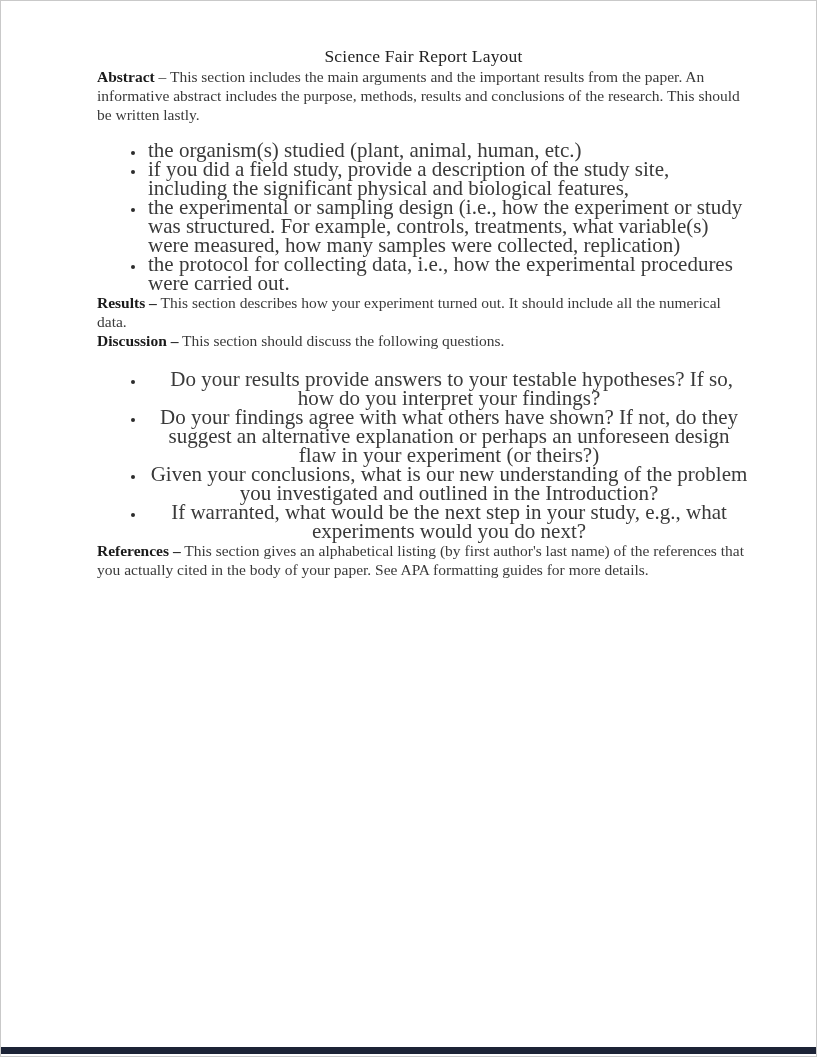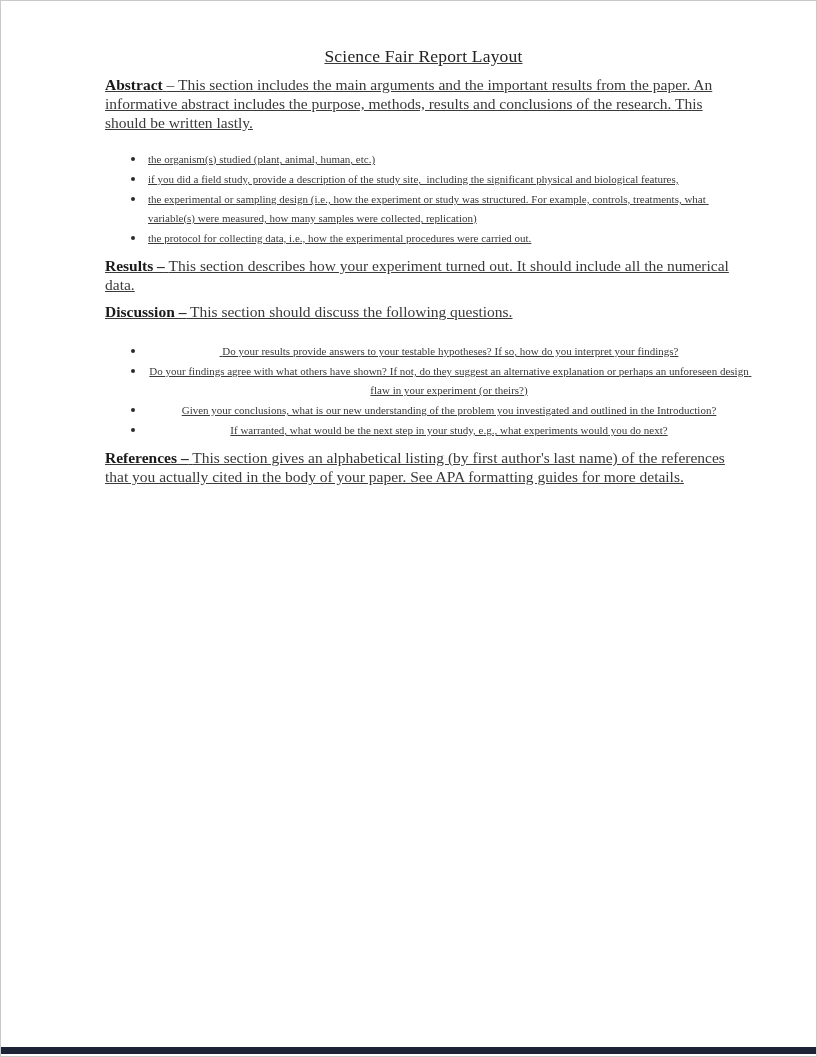--- a/index.html
+++ b/index.html
@@ -15,51 +15,50 @@
     background: #ffffff;
     border: 1px solid #c9c9c9;
     overflow: hidden;
     font-family: "Liberation Serif", "DejaVu Serif", serif;
     color: #3a3a3a;
   }
   .content {
     box-sizing: border-box;
     width: 100%;
     padding: 0 66px 0 96px;
-    text-decoration: underline;
   }
   .doc-title {
     padding-top: 44px;
     margin: 0;
     text-align: center;
     font-size: 17.5px;
     font-weight: 400;
     line-height: 22px;
     color: #222222;
     letter-spacing: 0.2px;
   }
   p.sec {
-    margin: 8px;
+    margin: 0;
     font-size: 15.5px;
     line-height: 19px;
   }
   .lead {
     font-weight: 700;
     color: #1a1a1a;
   }
   .sec-abstract    { margin-top: 44px; }
   .sec-intro       { margin-top: 50px; }
   .sec-methods     { margin-top: 56px; }
   .sec-results     { margin-top: 60px; }
   .sec-discussion  { margin-top: 52px; }
   .sec-references  { margin-top: 19px; }
   ul.bullets {
     margin: 0;
     padding-left: 49px;
-    font-size: 11px;
+    font-size: 21px;
     line-height: 19px;
   }
   ul.bullets-methods    { margin-top: 17px; }
   ul.bullets-discussion { margin-top: 20px; text-align: center; }
   ul.bullets li {
     list-style: disc outside;
     padding-left: 2px;
   }
   ul.bullets li::marker {
     font-size: 13px;

